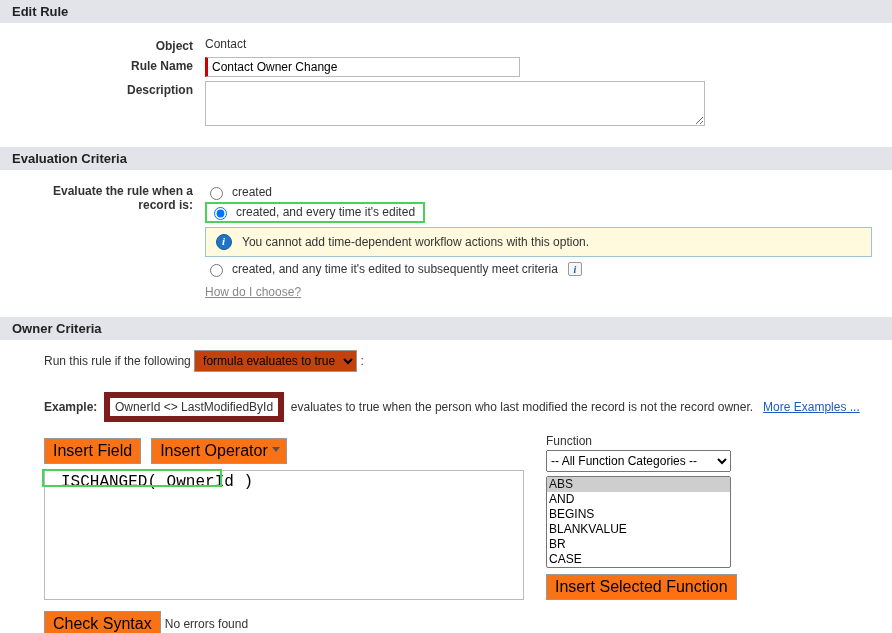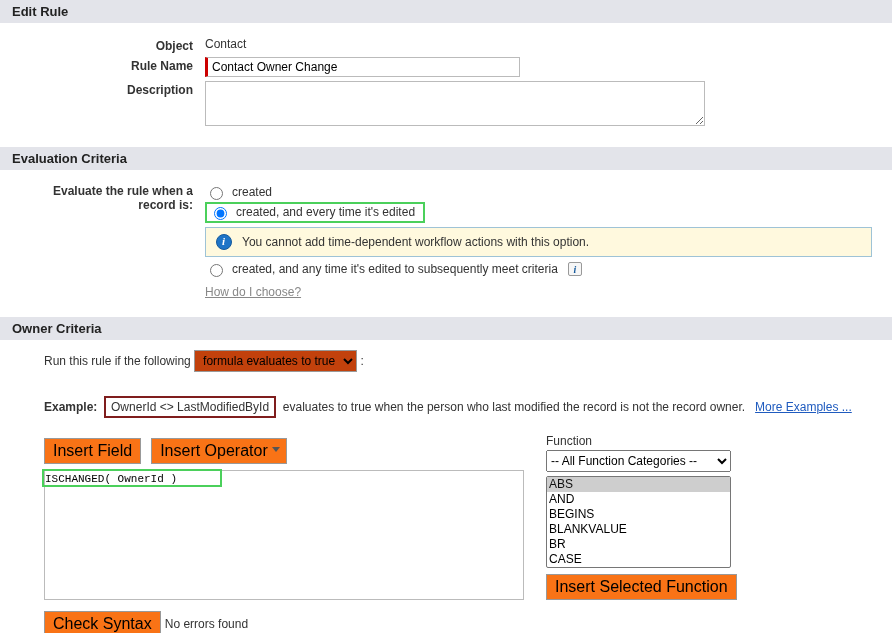--- a/index.html
+++ b/index.html
@@ -124,21 +124,21 @@
     padding: 10px 12px 10px 44px;
   }
   .select-like {
     border: 1px solid #999;
     padding: 1px 4px;
     font-size: 12px;
     height: 22px;
     background: #c2410c;
   }
   .ex-box {
-    border: 2px solid #7f1d1d;
+    border: 6px solid #7f1d1d;
     padding: 2px 5px;
     font-size: 12px;
   }
   .link { color: #1f5bbf; text-decoration: underline; cursor: pointer; }
   .btn {
     border: 1px solid #999;
     background: #f97316;
     padding: 3px 8px;
     font-size: 16px;
     cursor: pointer;
@@ -151,22 +151,22 @@
     top: 8px;
     border-left: 4px solid transparent;
     border-right: 4px solid transparent;
     border-top: 5px solid #555;
   }
   .formula-area {
     width: 480px;
     height: 130px;
     border: 1px solid #bbb;
     font-family: "Courier New", monospace;
-    font-size: 11px;
-    padding: 2px 0;
+    font-size: 16px;
+    padding: 2px 16px;
     resize: none;
   }
   .functions-col {
     margin-left: 22px;
   }
   .functions-label {
     font-size: 12px;
     margin-bottom: 2px;
   }
   select.cat {

